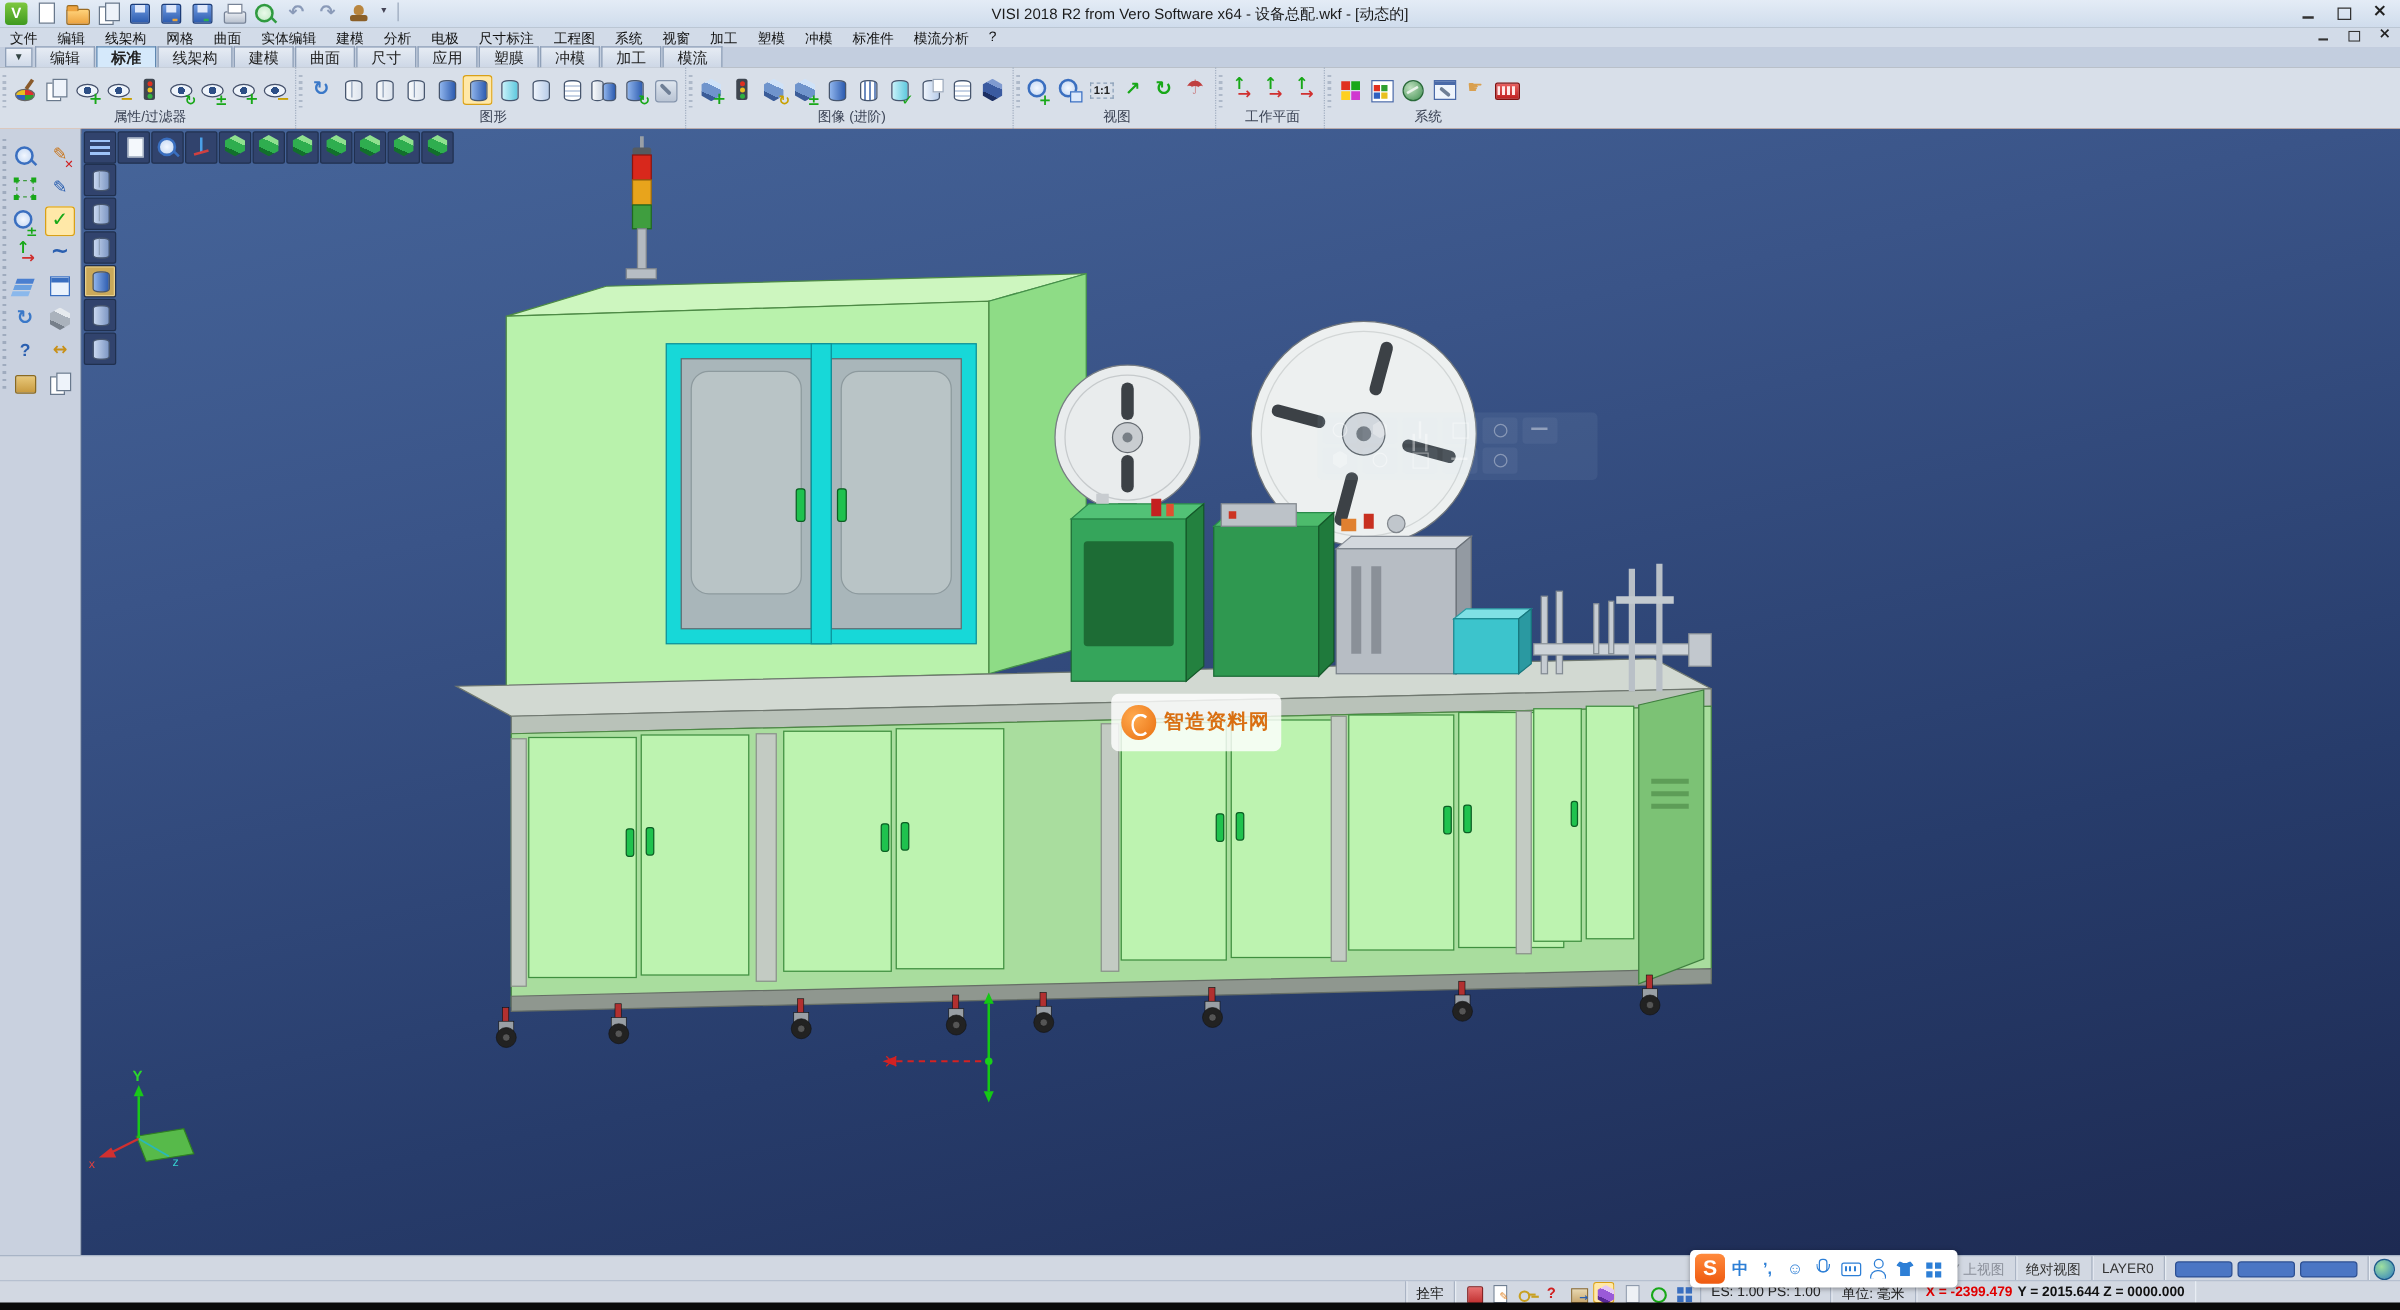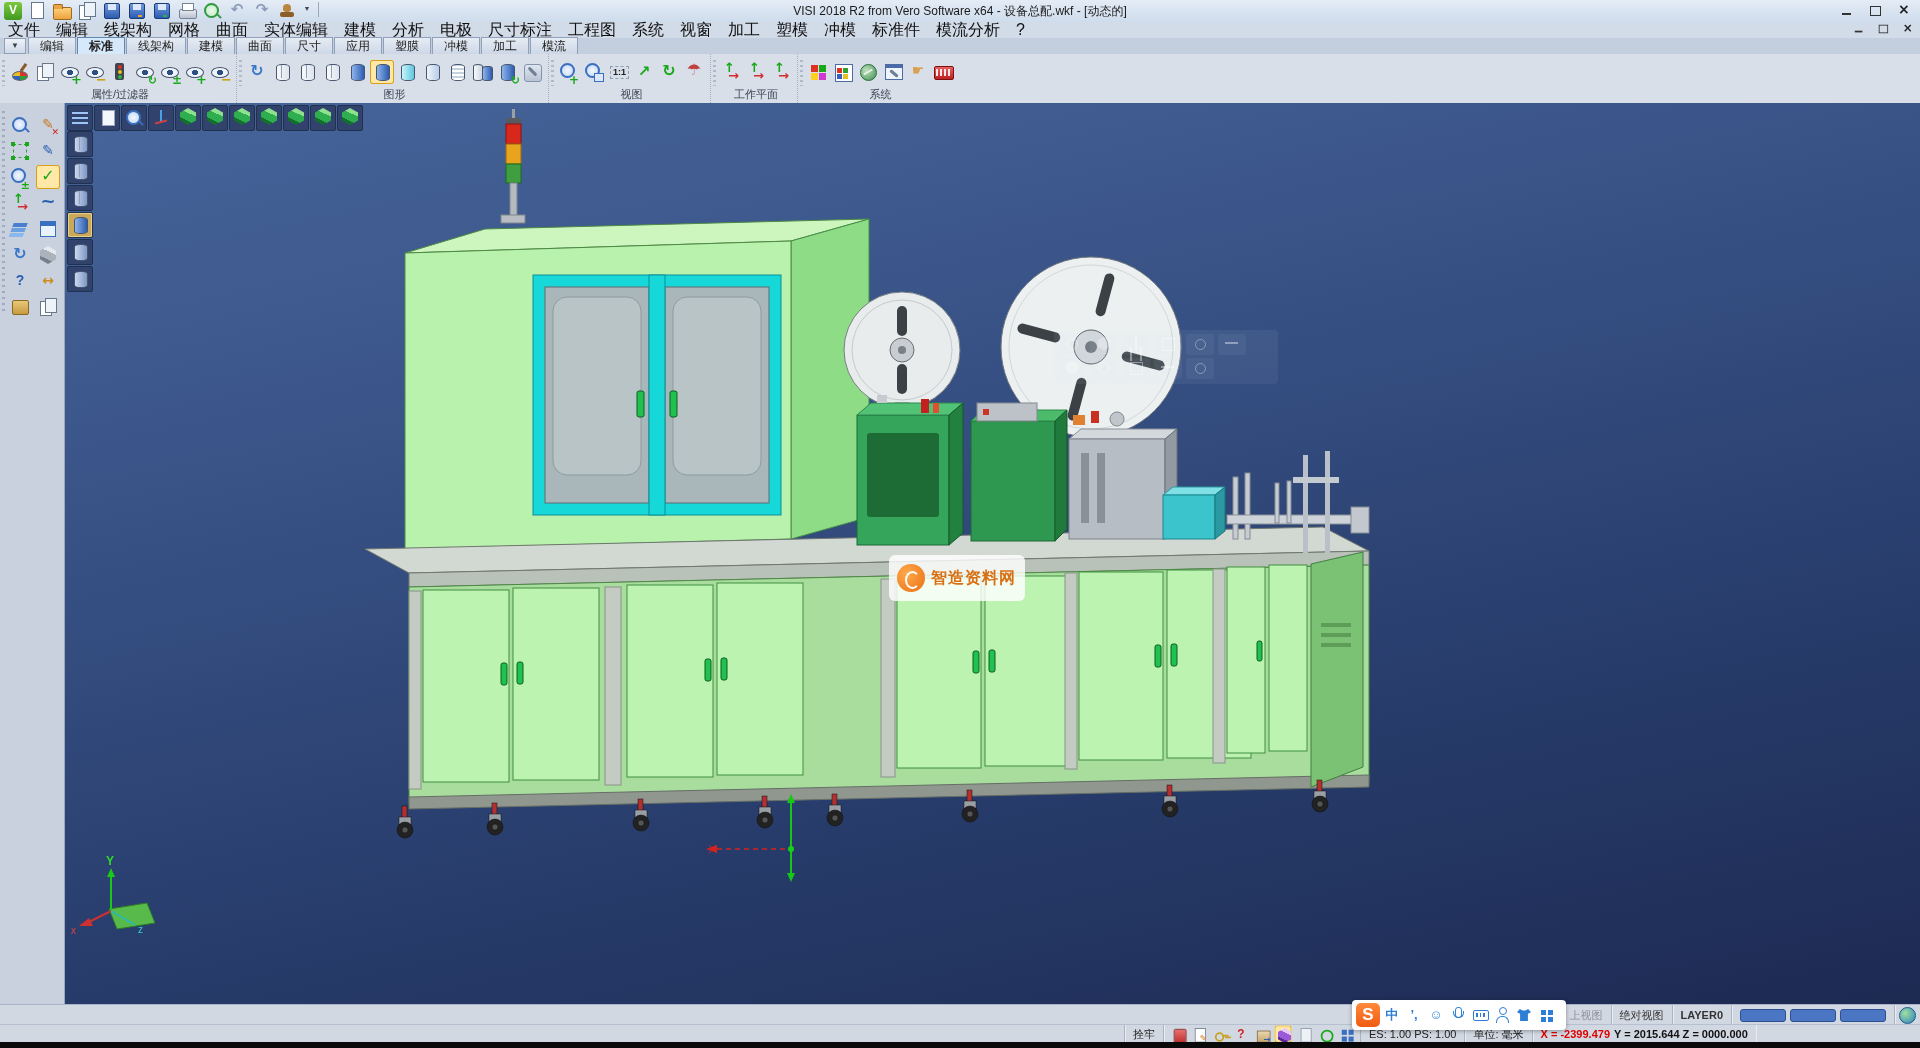--- a/index.html
+++ b/index.html
@@ -10,21 +10,21 @@
   .qat{display:flex;align-items:center;gap:1px;padding-left:2px;}
   .title-text{position:absolute;left:0;right:0;text-align:center;font-size:12px;color:#1a1a1a;pointer-events:none;}
   .winbtns{position:absolute;right:4px;top:0;height:22px;display:flex;align-items:center;gap:14px;padding-right:6px;}
   .wb{width:14px;height:12px;position:relative;}
   .wb-min::before{content:"";position:absolute;left:2px;bottom:2px;width:9px;height:2px;background:#333;}
   .wb-max::before{content:"";position:absolute;left:2px;top:1px;width:9px;height:8px;border:1px solid #333;}
   .wb-close::before{content:"×";position:absolute;left:2px;top:-3px;font:700 14px/1 "DejaVu Sans";color:#222;}
 
   
   .menubar{position:absolute;left:0;top:22px;width:100%;height:16px;background:#d2dbe8;border-bottom:1px solid #b4c0d2;display:flex;align-items:center;}
-  .mi{padding:0 8px;font-size:16px;color:#111;}
+  .mi{padding:0 8px;font-size:11px;color:#111;}
   .mdibtns{position:absolute;right:8px;display:flex;gap:10px;}
   .mdibtns .wb{transform:scale(.85);}
 
   
   .tabsbar{position:absolute;left:0;top:38px;width:100%;height:16px;background:#c3cedf;display:flex;align-items:flex-end;}
   .tab-caret{width:20px;height:14px;margin:0 2px 0 4px;background:linear-gradient(#eef2f8,#cfd9e8);border:1px solid #8fa0b8;text-align:center;font-size:8px;color:#344;line-height:13px;}
   .tab{padding:1px 11px;font-size:12px;color:#222;background:linear-gradient(#e6ecf4,#cdd7e6);border:1px solid #8fa0b8;border-bottom:none;margin-right:1px;height:14px;line-height:14px;}
   .tab[data-active="true"]{background:#d5e9fb;border-color:#5f87b0;font-weight:700;}
 
   
@@ -184,21 +184,21 @@
   .wm-logo::after{content:"";position:absolute;left:8px;top:7px;width:11px;height:14px;border:2.5px solid #fff;border-right-color:transparent;border-radius:50%;}
   .wm-text{font:700 16px/1 "Liberation Sans";color:#d96f12;letter-spacing:1px;white-space:nowrap;}
 
   
   .srowA{position:absolute;left:0;top:1004px;width:100%;height:20px;background:#d2d8e2;border-top:1px solid #a8b4c6;display:flex;align-items:center;font-size:11px;color:#333;}
   .srowB{position:absolute;left:0;top:1024px;width:100%;height:18px;background:#d2d8e2;border-top:1px solid #b6c0d0;display:flex;align-items:flex-start;font-size:11px;color:#222;}
   .scell{padding:0 8px;height:100%;display:flex;align-items:center;gap:4px;border-right:1px solid #aab4c4;box-shadow:1px 0 0 #e8edf4;white-space:nowrap;}
   .scell.spacer{flex:1;border-right:1px solid #aab4c4;}
   .viewinfo{color:#8a8f99;}
   .dotic{width:10px;height:10px;border-radius:50%;border:1.5px solid #98a0ac;background:#e6eaf0;display:inline-block;}
-  .layer{font-weight:700;}
+  .layer{font-weight:400;}
   .sw{width:44px;height:11px;background:#4b76c4;border:1px solid #2c4f92;border-radius:3px;display:inline-block;}
   .globe{width:15px;height:15px;border-radius:50%;background:radial-gradient(circle at 35% 35%,#9fe09f,#2f7fbf);border:1px solid #1d5a8a;margin:0 4px;}
   .sicons{display:flex;align-items:center;gap:1px;padding:0 4px;height:100%;border-right:1px solid #aab4c4;}
   .coord-x{color:#e00000;font-weight:700;}
   .coord-rest{color:#111;font-weight:700;}
   .blackstrip{position:absolute;left:0;top:1042px;width:100%;height:6px;background:#0a0a0a;}
 
   
   .ime{position:absolute;left:1352px;top:1000px;width:214px;height:30px;background:#fff;border-radius:4px;box-shadow:0 1px 4px rgba(0,0,0,.35);display:flex;align-items:center;gap:2px;padding:0 4px;box-sizing:border-box;z-index:10;}
   .ime-logo{width:24px;height:24px;border-radius:5px;background:linear-gradient(#ff8a3c,#ef5a10);color:#fff;font:700 17px/24px "Liberation Sans";text-align:center;flex:0 0 auto;}
@@ -320,20 +320,36 @@
           <div class="t" data-type="cyl-cyan"></div>
           <div class="t" data-type="cyl-light"></div>
           <div class="t" data-type="cyl-mesh"></div>
           <div class="t" data-type="cyl-pair"></div>
           <div class="t" data-type="cyl-arrow"></div>
           <div class="t" data-type="tools"></div>
         </div>
         <div class="rlabel">图形</div>
       </div>
 
+      <div class="rgroup">
+        <div class="ricons">
+
+        <div class="t" data-type="cube-add"></div>
+          <div class="t" data-type="traffic"></div>
+          <div class="t" data-type="cube-refresh"></div>
+          <div class="t" data-type="cube-pm"></div>
+          <div class="t" data-type="cyl-blue"></div>
+          <div class="t" data-type="cyl-stripe"></div>
+          <div class="t" data-type="cyl-check"></div>
+          <div class="t" data-type="cyl-page"></div>
+          <div class="t" data-type="cyl-mesh"></div>
+          <div class="t" data-type="cube-navy"></div>
+        </div>
+        <div class="rlabel">图像 (进阶)</div>
+      </div>
 
       <div class="rgroup">
         <div class="ricons">
 
         <div class="t" data-type="mag-plus"></div>
           <div class="t" data-type="mag-win"></div>
           <div class="t" data-type="one2one"></div>
           <div class="t" data-type="arrow-diag"></div>
           <div class="t" data-type="refresh-green"></div>
           <div class="t" data-type="umbrella"></div>

